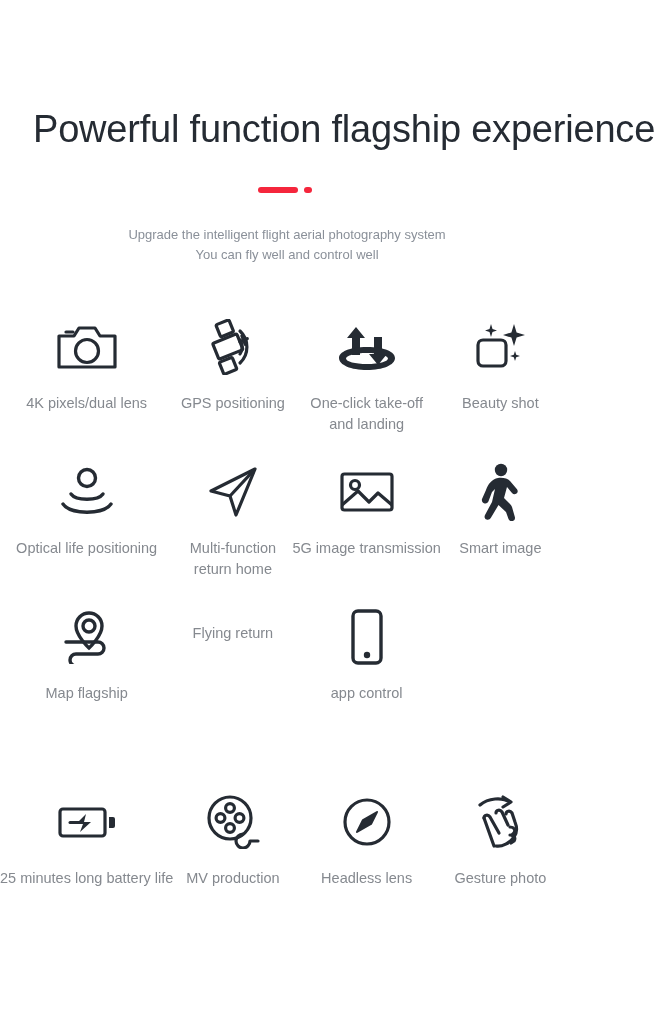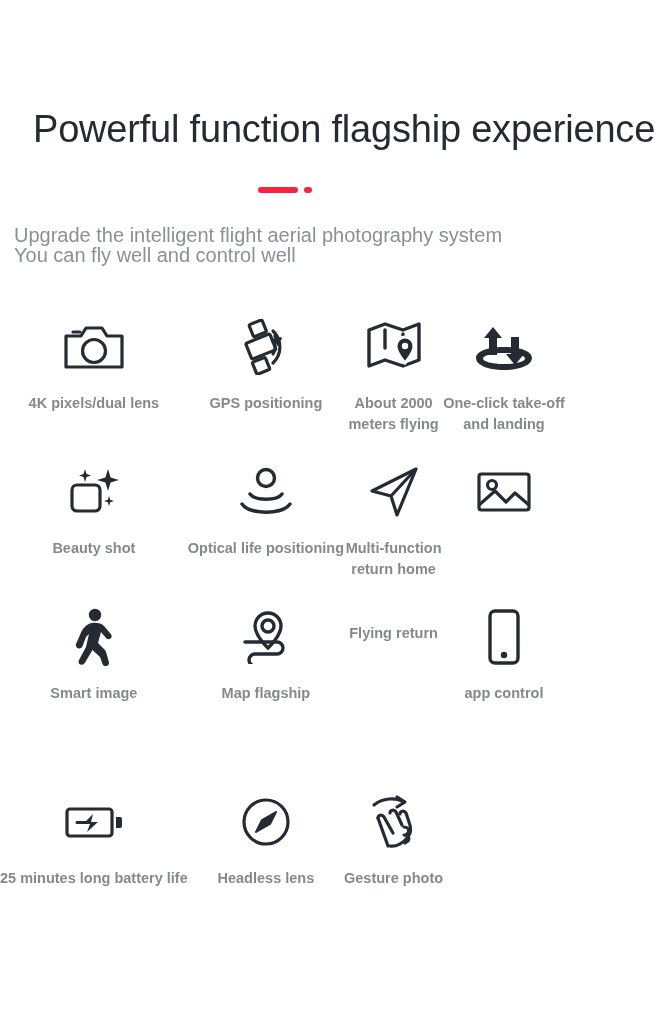--- a/index.html
+++ b/index.html
@@ -54,22 +54,23 @@
   .divider-dot {
     width: 8px;
     height: 6px;
     border-radius: 3px;
     background: #f5263c;
     display: block;
     margin-left: 6px;
   }
   .subtitle {
     margin-top: 30px;
+    text-align: center;
     color: #8a9099;
-    font-size: 20px;
+    font-size: 13px;
     line-height: 20px;
     padding-left: 14px;
   }
   .subtitle div { white-space: nowrap; }
 
   
   .grid {
     margin-top: 52px;
     display: grid;
     grid-template-columns: repeat(4, 1fr);
@@ -89,21 +90,20 @@
     justify-content: center;
   }
   .cell-icon svg { display: block; }
   .cell-label {
     margin-top: 16px;
     text-align: center;
     font-size: 14.5px;
     line-height: 21px;
     color: #85898f;
     white-space: nowrap;
-    font-weight: bold;
   }
   .spacer-row { height: 40px; grid-column: 1 / -1; }
 </style>
 </head>
 <body>
 
 <div class="page">
 
   <div class="header">
     <h1 class="page-title">Powerful function flagship experience</h1>
@@ -142,32 +142,20 @@
             <line x1="39" y1="27.5" x2="47" y2="27.5" stroke-linecap="round"></line>
             <line x1="43" y1="23" x2="43" y2="32" stroke-linecap="round"></line>
           </g>
           <path d="M38 12 A22 22 0 0 1 38 44" stroke-linecap="round"></path>
           <path d="M38 21 A13 13 0 0 1 38 35" stroke-linecap="round"></path>
         </svg>
       </div>
       <div class="cell-label">GPS positioning</div>
     </div>
 
-    <div class="cell">
-      <div class="cell-icon">
-        <svg width="58" height="54" viewBox="0 0 58 54" fill="none" stroke="#252b33" stroke-width="3.4">
-          <path d="M4 10 L20 4 L38 10 L54 4 V40 L38 46 L20 40 L4 46 Z" stroke-linejoin="round"></path>
-          <line x1="20" y1="10" x2="20" y2="28" stroke-linecap="round"></line>
-          <line x1="38" y1="14" x2="38" y2="26" stroke-linecap="round"></line>
-          <path d="M31 26 a9 9 0 0 1 18 0 c0 7 -9 17 -9 17 s-9 -10 -9 -17 z" fill="#252b33" stroke="#ffffff" stroke-width="3"></path>
-          <circle cx="40" cy="26" r="3.2" fill="#ffffff" stroke="none"></circle>
-        </svg>
-      </div>
-      <div class="cell-label"><span>About 2000<br>meters flying</span></div>
-    </div>
 
     <div class="cell">
       <div class="cell-icon">
         <svg width="62" height="52" viewBox="0 0 62 52" fill="#252b33">
           <path d="M20 6 L29 17 H24 V34 H16 V17 H11 Z"></path>
           <path d="M42 44 L33 33 H38 V16 H46 V33 H51 Z"></path>
           <path d="M31 26 C13 26 3 31 3 37 C3 44 15 49 31 49 C47 49 59 44 59 37 C59 31 49 26 31 26 Z M31 32 C43 32 52 34.5 52 37.5 C52 40.5 43 43 31 43 C19 43 10 40.5 10 37.5 C10 34.5 19 32 31 32 Z"></path>
         </svg>
       </div>
       <div class="cell-label"><span>One-click take-off<br>and landing</span></div>
@@ -207,20 +195,21 @@
     </div>
 
     <div class="cell">
       <div class="cell-icon">
         <svg width="58" height="46" viewBox="0 0 58 46" fill="none" stroke="#252b33" stroke-width="3.2">
           <rect x="4" y="5" width="50" height="36" rx="2.5"></rect>
           <circle cx="17" cy="16" r="4.5"></circle>
           <path d="M4 36 L20 22 L31 33 L40 24 L54 36" stroke-linejoin="round"></path>
         </svg>
       </div>
+      <div class="cell-label">5G image transmission</div>
     </div>
 
     <div class="cell">
       <div class="cell-icon">
         <svg width="48" height="58" viewBox="0 0 48 58" fill="#252b33">
           <circle cx="25" cy="7" r="6.2"></circle>
           <path d="M22 15 C16 16 12 21 10 27 L6 36 C5.4 38 6.6 40 8.6 40.4 C10.5 40.8 12 39.8 12.6 38 L16 29 L19 26 L16 39 L9 52 C8 54 8.8 56 10.6 56.6 C12.4 57.2 14 56.4 14.9 54.8 L22.5 42 L30 49 L32.5 56 C33.2 57.8 35 58.6 36.8 58 C38.6 57.4 39.4 55.5 38.8 53.7 L36 44 C35.6 42.8 35 42 34 41 L28 35 L31 24 L36 30 C37.2 31.4 39 31.6 40.4 30.6 C41.9 29.5 42.1 27.6 41 26.2 L34 18 C31.5 15.5 27 14.4 22 15 Z"></path>
         </svg>
       </div>
       <div class="cell-label">Smart image</div>
@@ -258,20 +247,33 @@
         <svg width="62" height="42" viewBox="0 0 62 42" fill="none" stroke="#252b33" stroke-width="3.2">
           <rect x="4" y="8" width="45" height="27" rx="3"></rect>
           <path d="M53 16 h4 a2 2 0 0 1 2 2 v7 a2 2 0 0 1 -2 2 h-4 z" fill="#252b33" stroke="none"></path>
           <path d="M30 13 L20 23 H27 L24 31 L35 21 H28 Z" fill="#252b33" stroke="none"></path>
           <line x1="14" y1="21.5" x2="24" y2="21.5" stroke-linecap="round" stroke-width="3"></line>
         </svg>
       </div>
       <div class="cell-label">25 minutes long battery life</div>
     </div>
 
+    <div class="cell">
+      <div class="cell-icon">
+        <svg width="56" height="54" viewBox="0 0 56 54" fill="none" stroke="#252b33" stroke-width="3.2">
+          <circle cx="25" cy="23" r="21"></circle>
+          <circle cx="25" cy="13" r="4.4"></circle>
+          <circle cx="34.5" cy="23" r="4.4"></circle>
+          <circle cx="25" cy="33" r="4.4"></circle>
+          <circle cx="15.5" cy="23" r="4.4"></circle>
+          <path d="M38 39 a7 7 0 1 0 7 7 H53" stroke-linecap="round" stroke-linejoin="round"></path>
+        </svg>
+      </div>
+      <div class="cell-label">MV production</div>
+    </div>
 
     <div class="cell">
       <div class="cell-icon">
         <svg width="52" height="52" viewBox="0 0 52 52" fill="none" stroke="#252b33" stroke-width="3.2">
           <circle cx="26" cy="26" r="22"></circle>
           <path d="M36 16 L22 24 L16 36 L30 28 Z" fill="#252b33" stroke="#252b33" stroke-linejoin="round" stroke-width="2"></path>
         </svg>
       </div>
       <div class="cell-label">Headless lens</div>
     </div>

